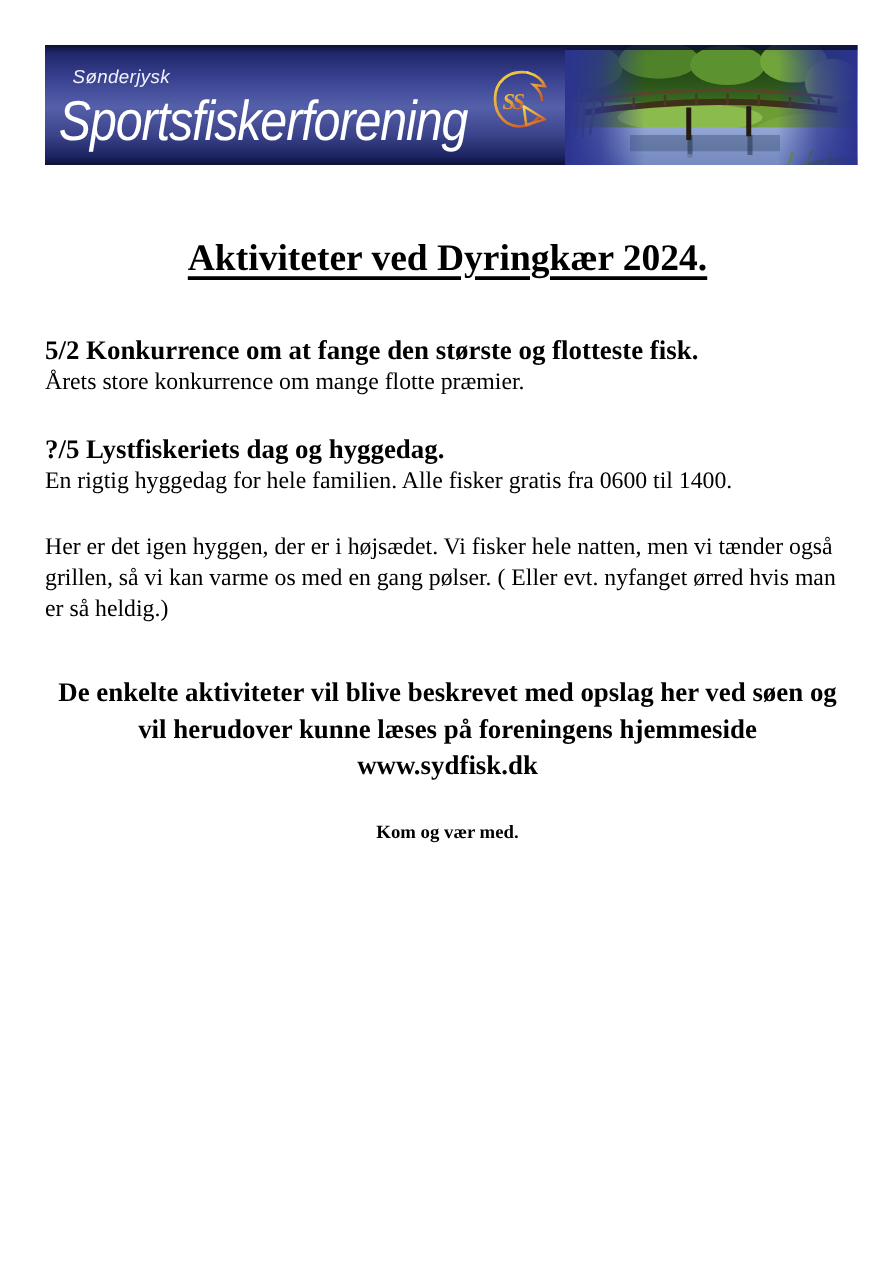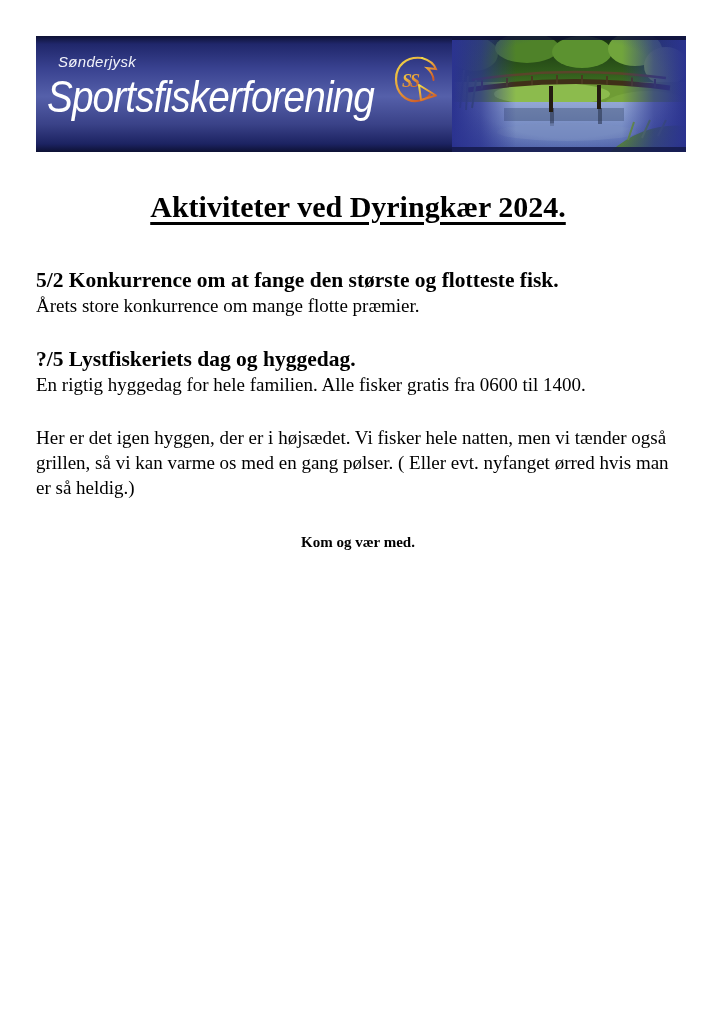--- a/index.html
+++ b/index.html
@@ -7,21 +7,21 @@
     position:relative;
     width:716px;height:1012px;
     background:#ffffff;
     font-family:"Liberation Serif", serif;
     color:#000;
     overflow:hidden;
   }
 
   
   .banner{
-    position:absolute;left:36px;top:36px;width:650px;height:116px;
+    position:absolute;left:36px;top:36px;width:650px;height:96px;
     background:linear-gradient(180deg,
       #0d1134 0%, #20276b 7%, #394290 28%, #5560aa 52%,
       #3a4288 76%, #1c2362 93%, #0d1134 100%);
     overflow:hidden;
   }
   .org-small{
     position:absolute;left:22px;top:17px;
     font-family:"Liberation Sans", sans-serif;
     font-style:italic;font-size:15px;color:#f2f3fa;
     letter-spacing:.3px;
@@ -160,16 +160,17 @@
     <section class="sec">
       <div class="h">?/5 Lystfiskeriets dag og hyggedag.</div>
       <div class="b">En rigtig hyggedag for hele familien. Alle fisker gratis fra 0600 til 1400.</div>
     </section>
 
     <section class="sec">
       <div class="b">Her er det igen hyggen, der er i højsædet. Vi fisker hele natten, men vi tænder også grillen, så vi kan varme os med en gang pølser. ( Eller evt. nyfanget ørred hvis man er så heldig.)</div>
     </section>
 
 
+    <p class="notice">De enkelte aktiviteter vil blive beskrevet med opslag her ved søen og vil herudover kunne læses på foreningens hjemmeside www.sydfisk.dk</p>
     <p class="closing">Kom og vær med.</p>
   </div>
 
 </div>
 
 </body></html>

